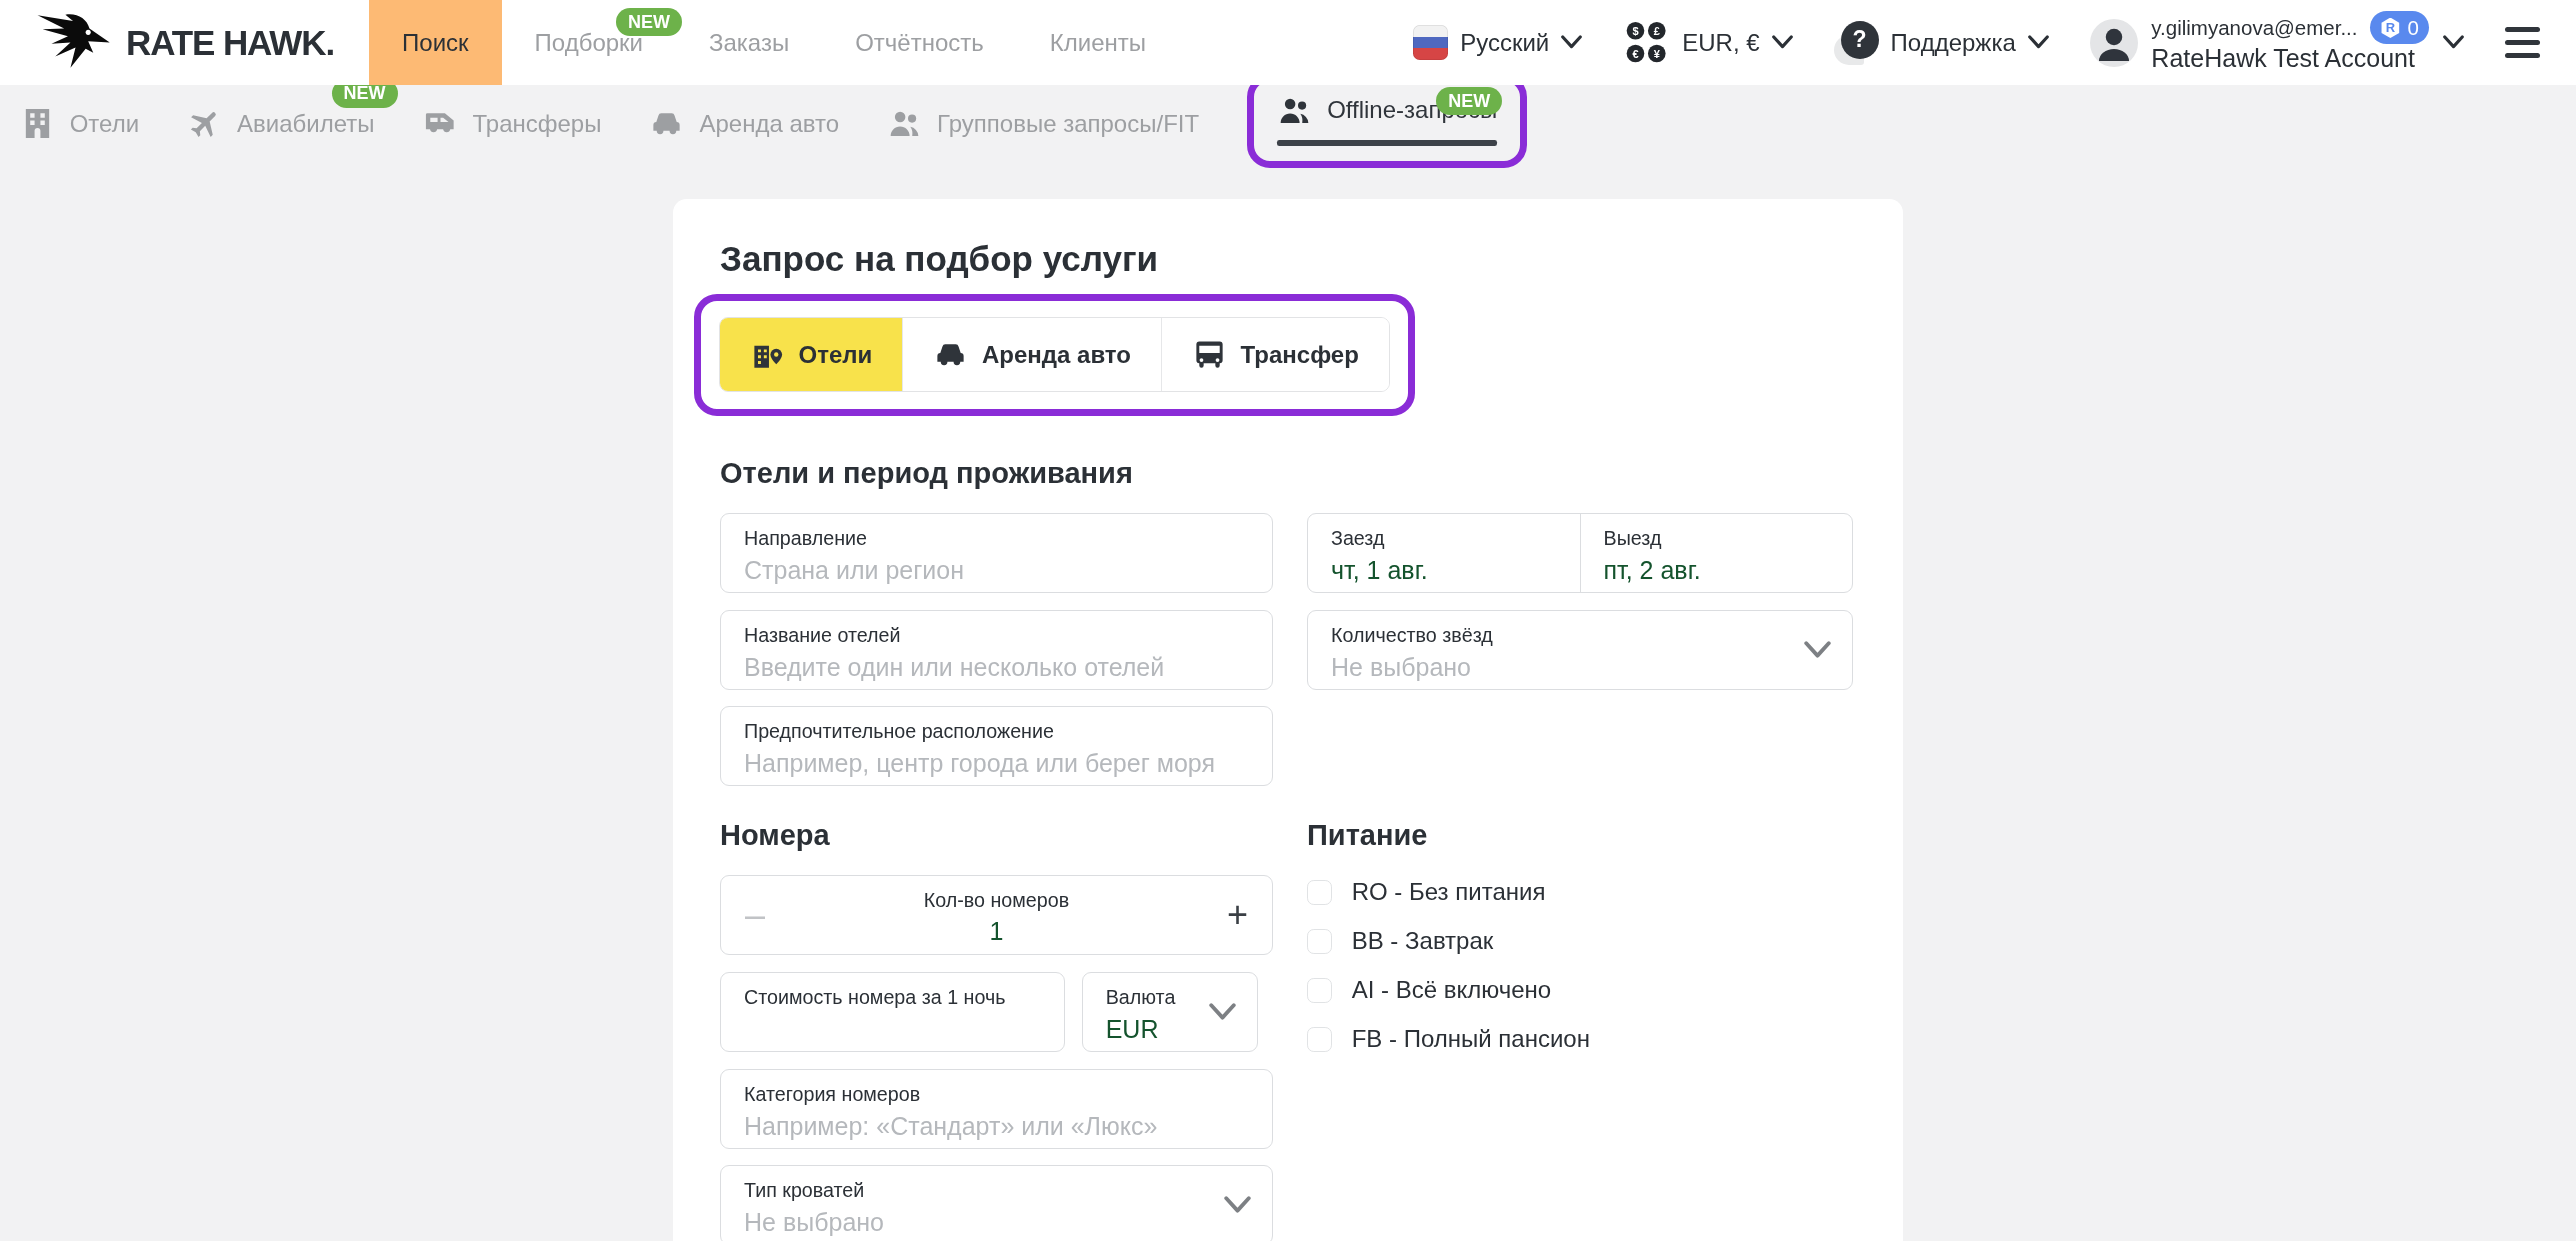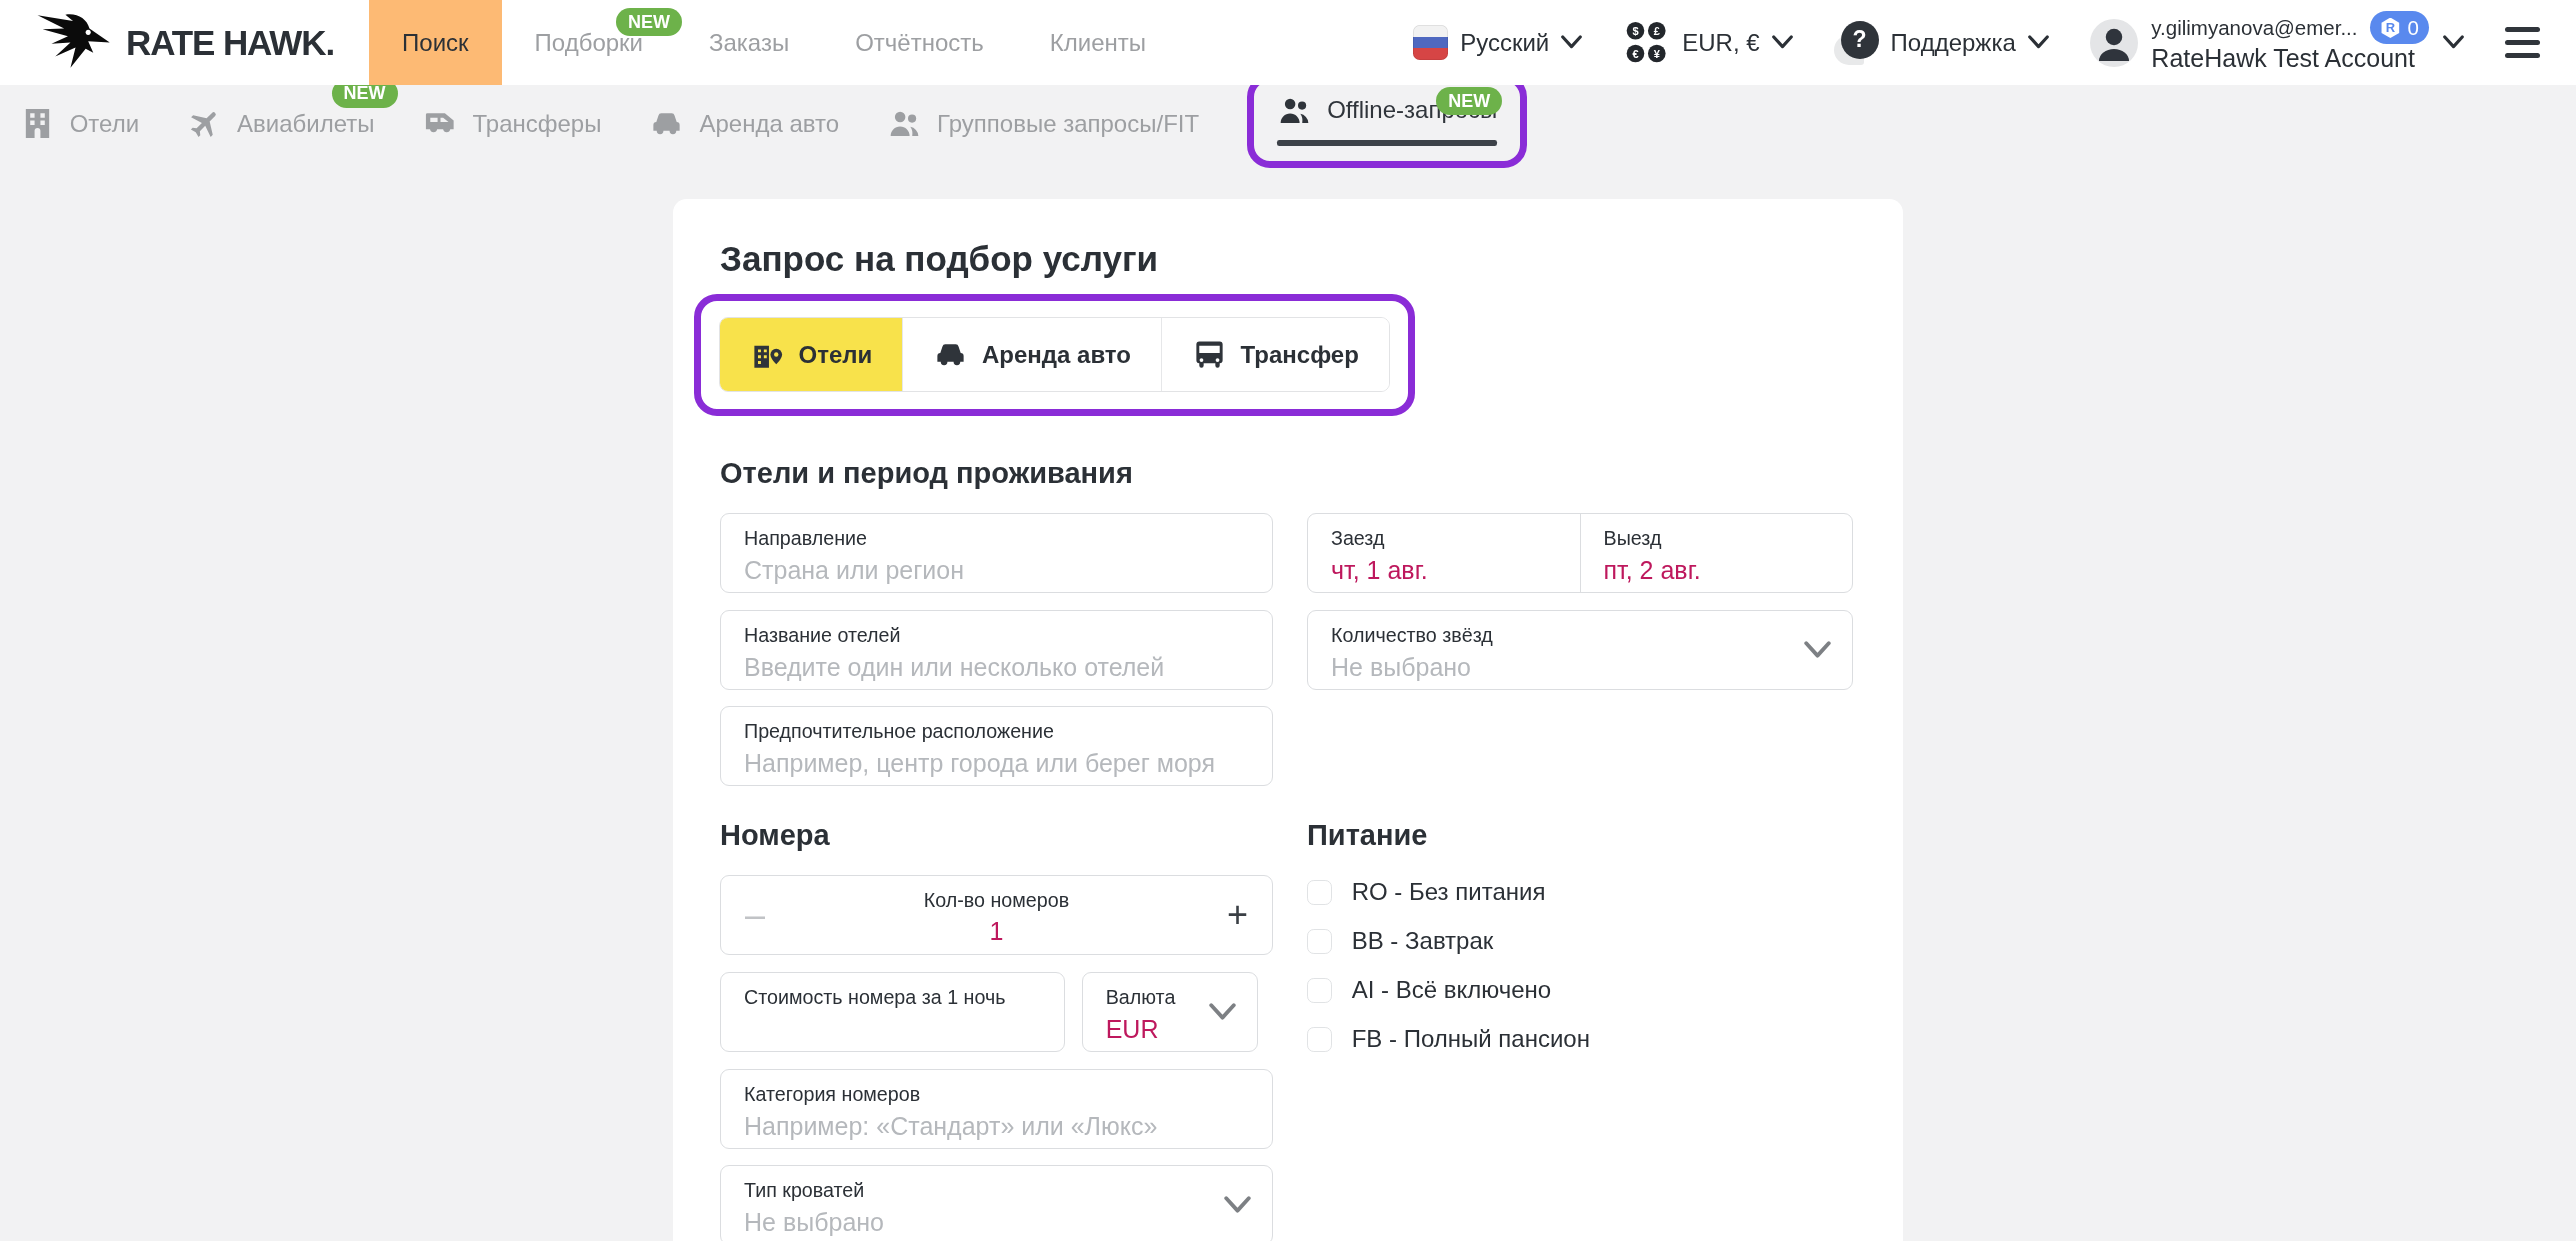--- a/index.html
+++ b/index.html
@@ -72,21 +72,21 @@
 
   .section-h { font-size:29px; font-weight:700; margin:26px 0 23px; }
   .two-col-h { display:flex; margin:33px 0 23px; }
   .two-col-h .h-left { width:587px; font-size:29px; font-weight:700; }
   .two-col-h .h-right { font-size:29px; font-weight:700; }
 
   .grid { display:grid; grid-template-columns:553px 546px; column-gap:34px; row-gap:16.7px; align-items:start; }
 
   .field { border:0.8px solid #dbdde0; border-radius:9px; background:#fff; height:80px; padding:13px 23px 10.6px; position:relative; cursor:text; }
   .field-label { font-size:19.7px; color:#2b3036; margin-bottom:6px; white-space:nowrap; }
-  .field-value { font-size:25px; color:#be185d; white-space:nowrap; overflow:hidden; }
+  .field-value { font-size:25px; color:#14532d; white-space:nowrap; overflow:hidden; }
   .field-value.ph { color:#b5b8bc; }
   .field .chev-right { position:absolute; right:21px; top:50%; transform:translateY(-50%); width:27px; height:18px; color:#7d8084; }
 
   .dates { display:flex; padding:0; cursor:pointer; }
   .dates > div { flex:1; padding:13px 23px 10.6px; }
   .dates > div + div { border-left:0.8px solid #dbdde0; }
 
   .stepper { text-align:center; padding:13px 23px 10.6px; cursor:default; }
   .stepper .field-label { margin-bottom:4.5px; }
   .step-btn { position:absolute; top:50%; transform:translateY(-50%); font-size:36px; line-height:1; cursor:pointer; }

